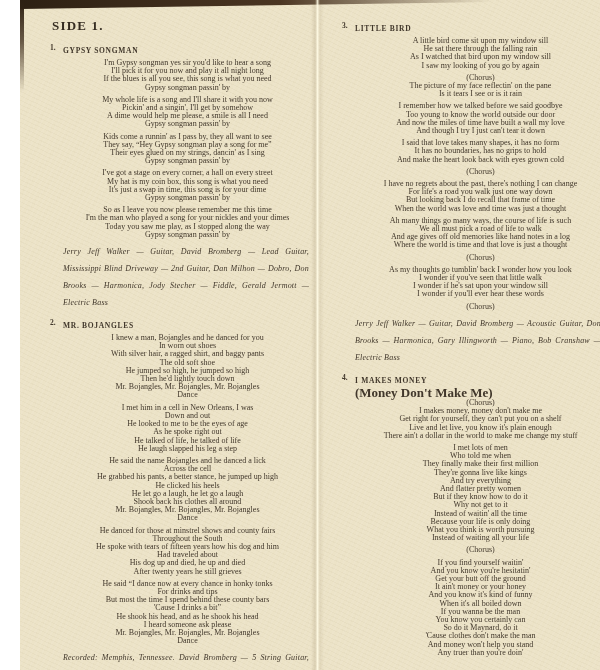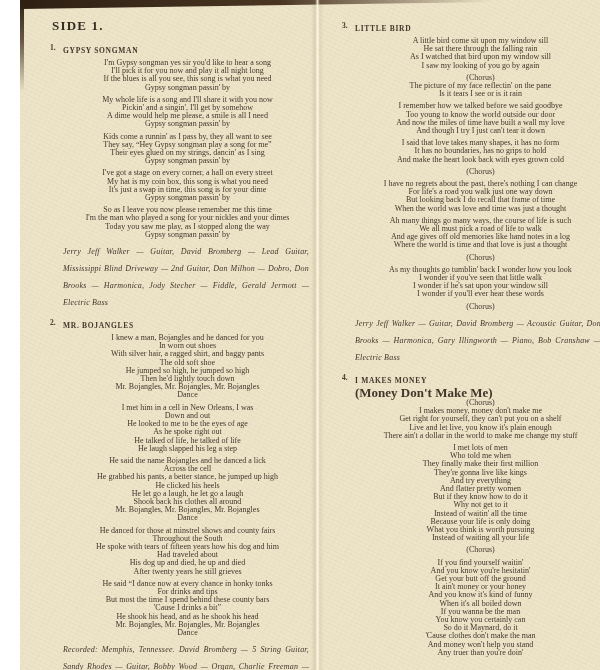--- a/index.html
+++ b/index.html
@@ -154,20 +154,21 @@
             <div class="line">Had traveled about</div>
             <div class="line">His dog up and died, he up and died</div>
             <div class="line">After twenty years he still grieves</div>
           </div>
           <div class="stanza">
             <div class="line">He said “I dance now at every chance in honky tonks</div>
             <div class="line">For drinks and tips</div>
             <div class="line">But most the time I spend behind these county bars</div>
             <div class="line">'Cause I drinks a bit”</div>
             <div class="line">He shook his head, and as he shook his head</div>
+            <div class="line">I heard someone ask please</div>
             <div class="line">Mr. Bojangles, Mr. Bojangles, Mr. Bojangles</div>
             <div class="line">Dance</div>
           </div>
           <p class="credits">Recorded: Memphis, Tennessee. David Bromberg — 5 String Guitar, Sandy Rhodes — Guitar, Bobby Wood — Organ, Charlie Freeman — Electric Guitar, Tommy McLure — Bass, Sammy Creason — Drums</p>
         </div>
       </div>
     <p class="fine-print">All songs written by Jerry Jeff Walker and reprinted by permission. Copyright © 1968, Cotillion Music, Inc.,— Danel Music, Inc., B.M.I.</p>
   </div>
 
   <div class="col col-right">

